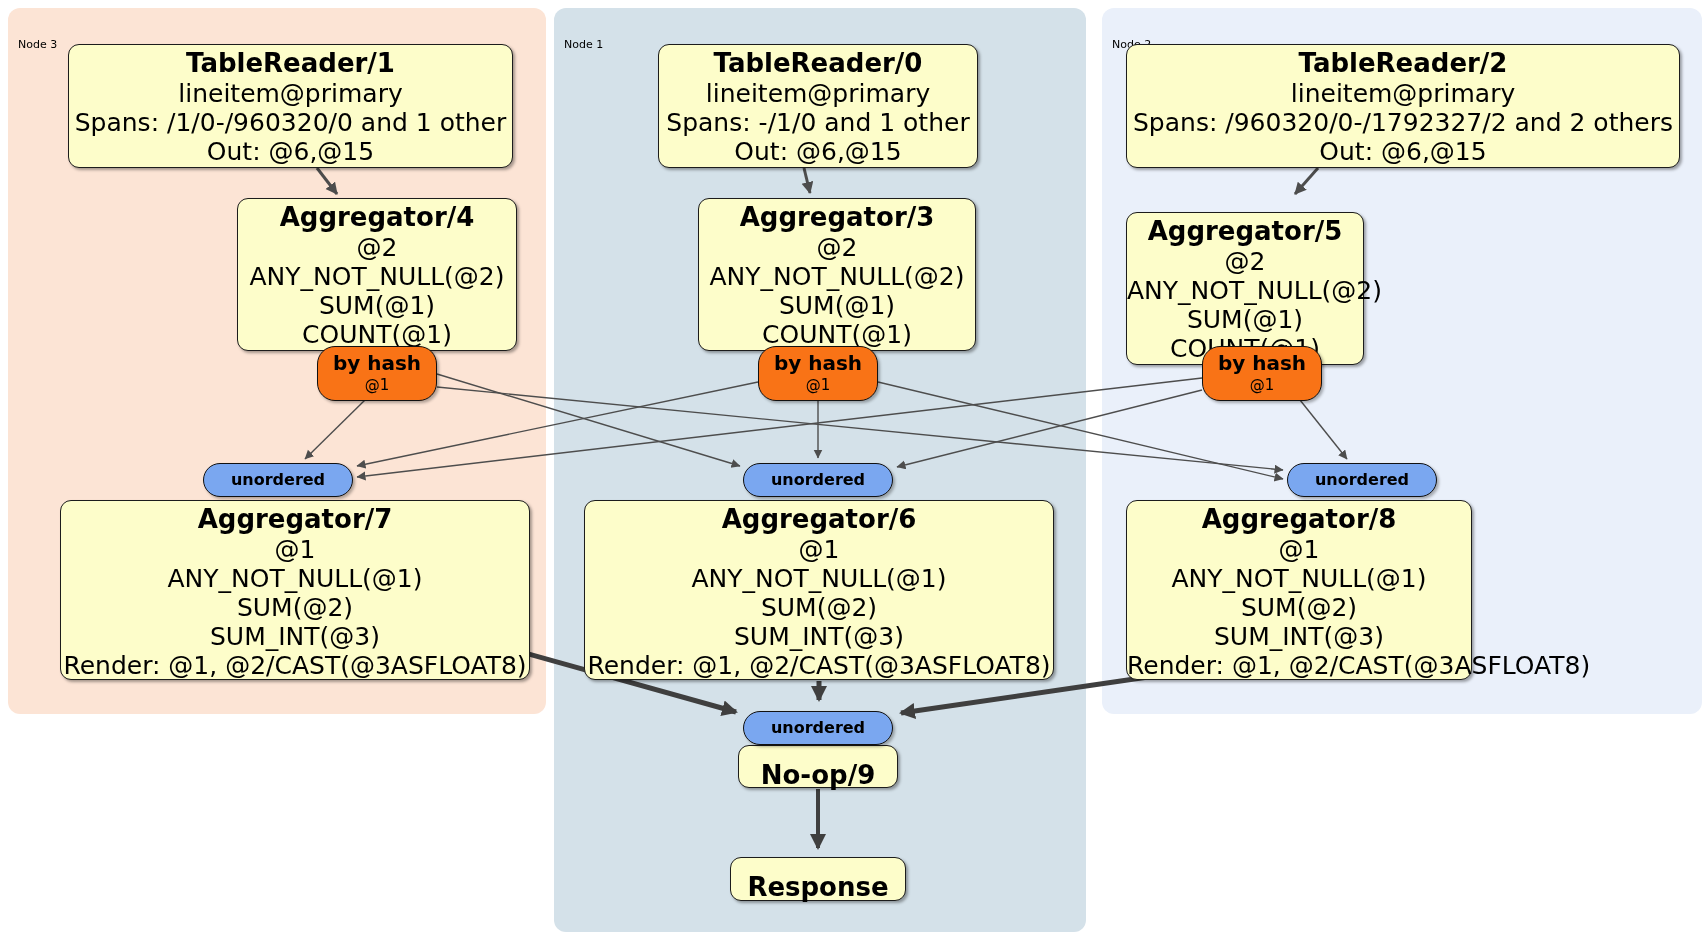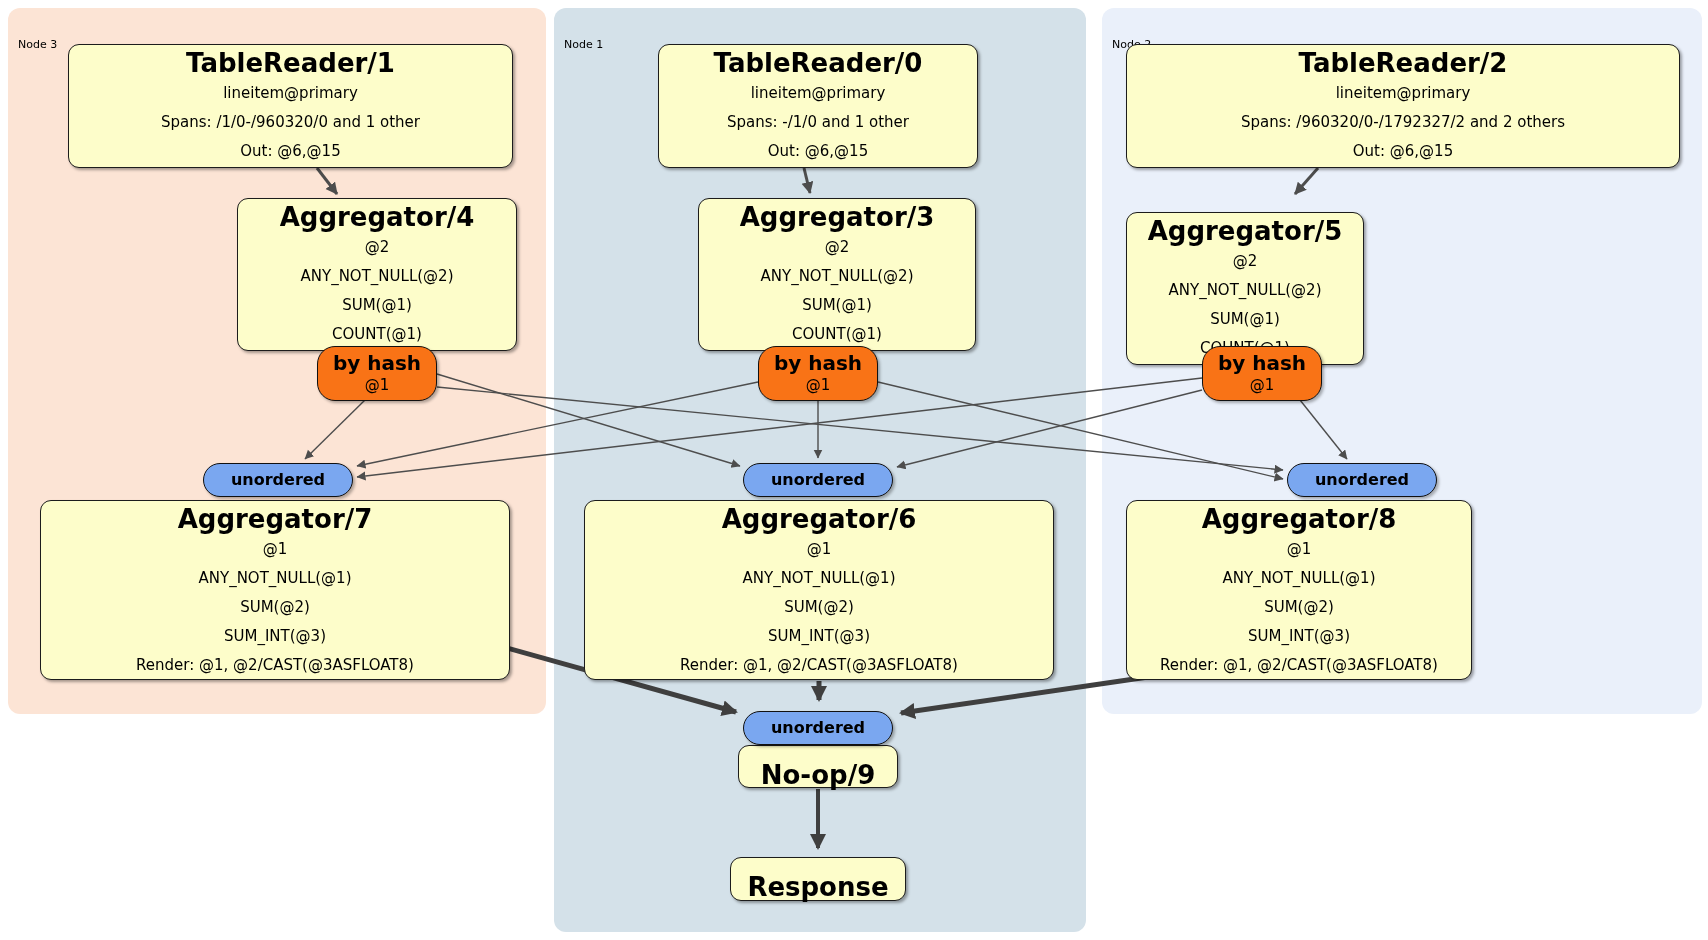--- a/index.html
+++ b/index.html
@@ -8,21 +8,21 @@
 
   .region{position:absolute;border-radius:12px;z-index:0;}
   .region-label{position:absolute;left:10px;top:6px;font-size:11px;color:#000;margin-top:24px;}
 
   #edges{position:absolute;left:0;top:0;z-index:1;pointer-events:none;}
 
   .proc{position:absolute;z-index:2;background:#fdfdca;border:1.6px solid #1c1c1c;
         border-radius:11px;text-align:center;color:#000;
         box-shadow:2px 2px 3px rgba(0,0,0,0.35);padding-top:2px;box-sizing:border-box;}
   .proc .title{font-size:26px;font-weight:bold;line-height:32px;white-space:nowrap;}
-  .proc .ln{font-size:15px;line-height:29px;white-space:nowrap;}
+  .proc .ln{font-size:25px;line-height:29px;white-space:nowrap;}
   .proc.single{display:flex;align-items:center;justify-content:center;padding-top:16px;}
 
   .router{position:absolute;z-index:3;background:#f97316;border:1.7px solid #111;
           border-radius:18px;text-align:center;color:#000;box-sizing:border-box;
           box-shadow:2px 2px 3px rgba(0,0,0,0.3);padding-top:3px;}
   .router .rlabel{font-size:20px;font-weight:bold;line-height:26px;}
   .router .rsub{font-size:15px;line-height:18px;}
 
   .stream{position:absolute;z-index:3;background:#7aa7f0;border:1.7px solid #111;
           border-radius:17px;text-align:center;color:#000;box-sizing:border-box;
@@ -84,21 +84,21 @@
     <div class="ln">Spans: /1/0-/960320/0 and 1 other</div>
     <div class="ln">Out: @6,@15</div>
   </div>
   <div class="proc" style="left:237px;top:198px;width:280px;height:153px;">
     <div class="title">Aggregator/4</div>
     <div class="ln">@2</div>
     <div class="ln">ANY_NOT_NULL(@2)</div>
     <div class="ln">SUM(@1)</div>
     <div class="ln">COUNT(@1)</div>
   </div>
-  <div class="proc" style="left:40px;top:500px;width:470px;height:180px;">
+  <div class="proc" style="left:60px;top:500px;width:470px;height:180px;">
     <div class="title">Aggregator/7</div>
     <div class="ln">@1</div>
     <div class="ln">ANY_NOT_NULL(@1)</div>
     <div class="ln">SUM(@2)</div>
     <div class="ln">SUM_INT(@3)</div>
     <div class="ln">Render: @1, @2/CAST(@3ASFLOAT8)</div>
   </div>
 
   <div class="proc" style="left:658px;top:44px;width:320px;height:124px;">
     <div class="title">TableReader/0</div>

